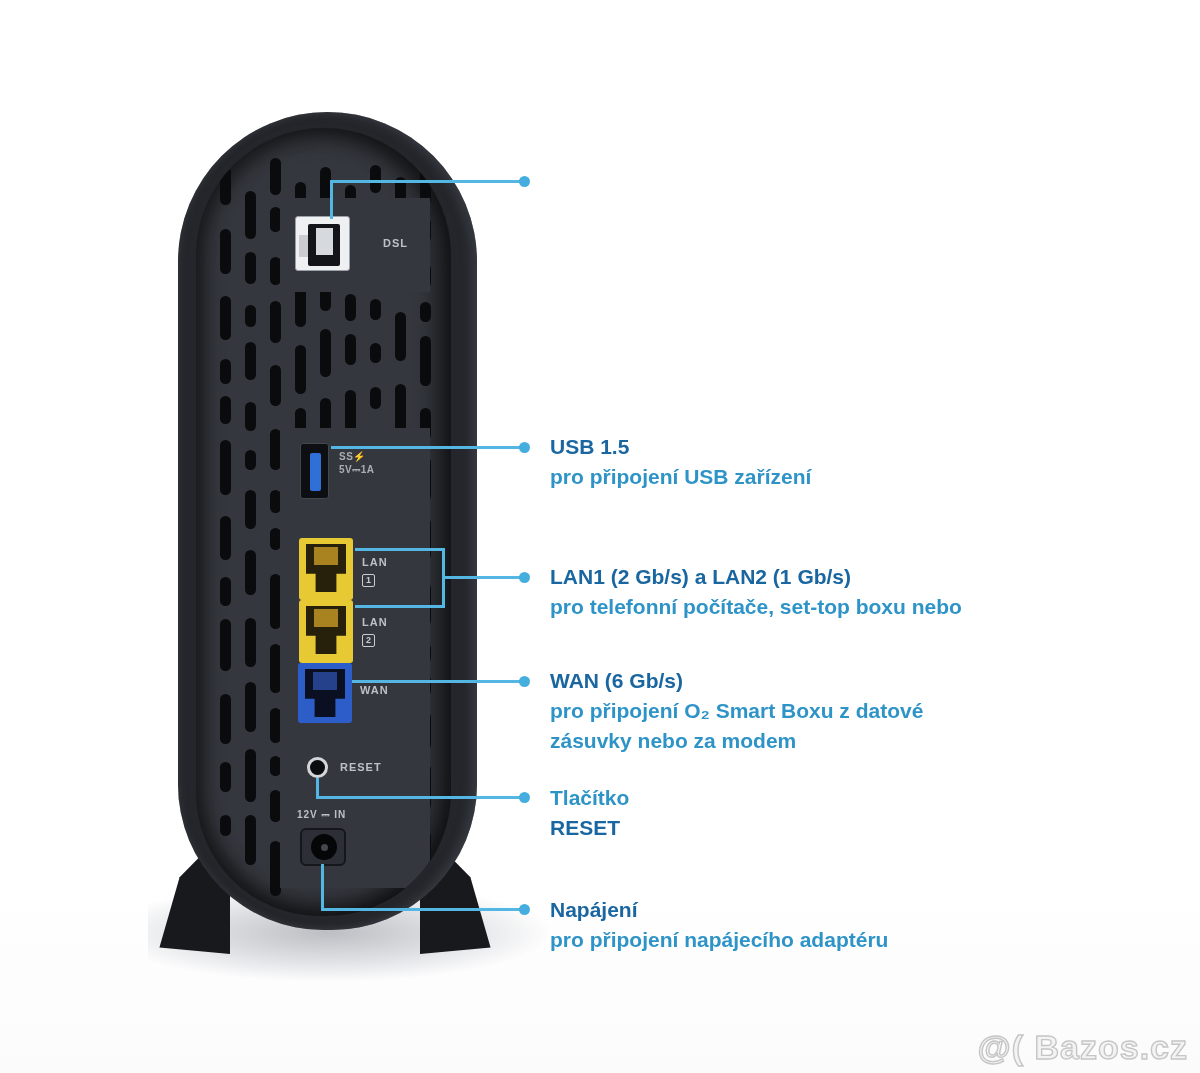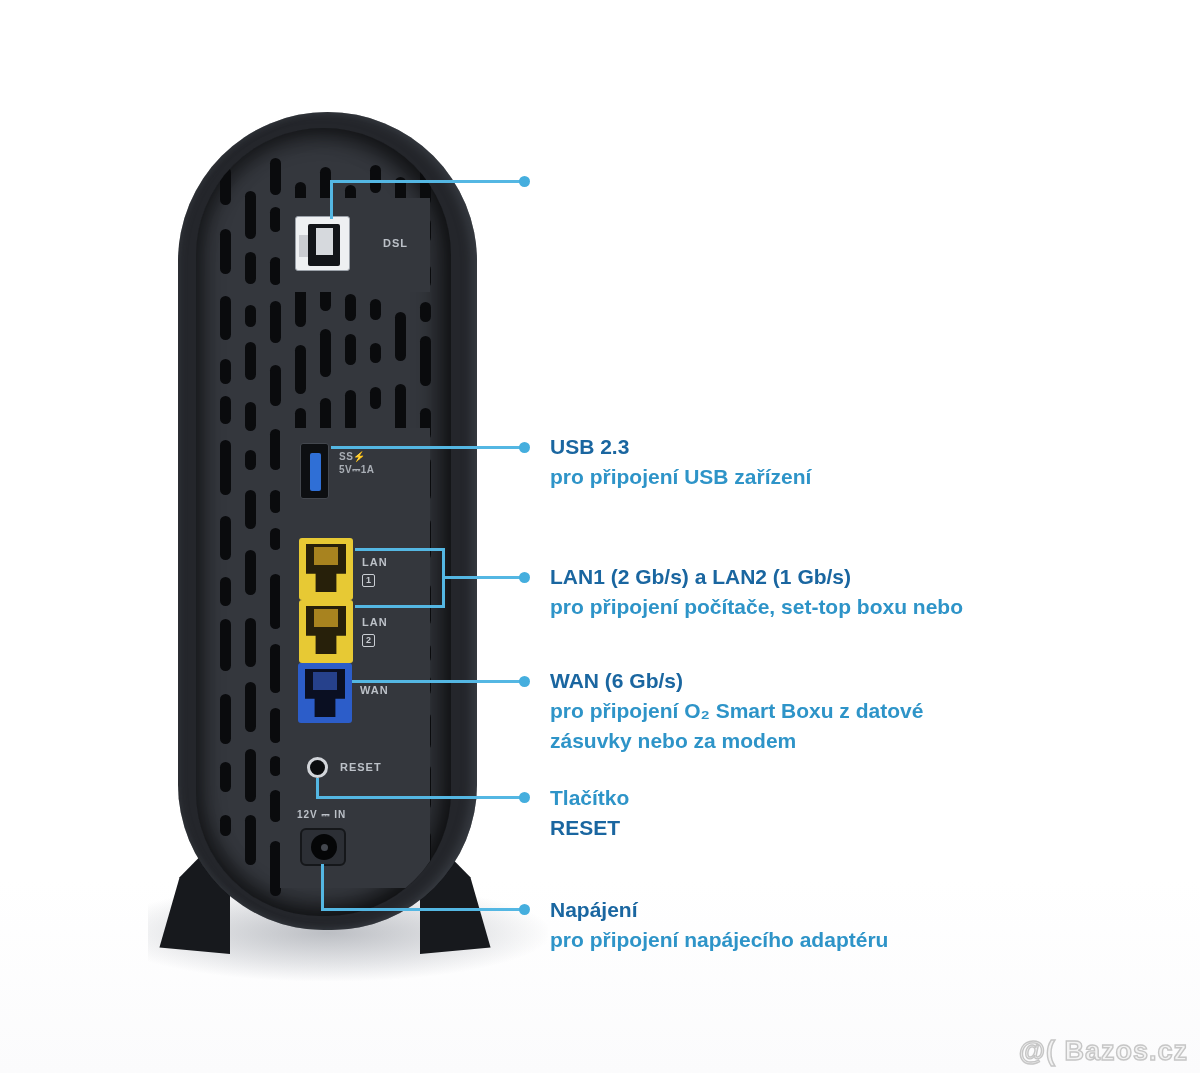--- a/index.html
+++ b/index.html
@@ -67,21 +67,21 @@
   .cl { position:absolute; background:#54b7e3; }
   .cl-dot { position:absolute; width:11px; height:11px; border-radius:50%; background:#45aede; }
   
   .annotations { position:absolute; inset:0; z-index:5; }
   .ann { position:absolute; left:550px; font-size:21px; line-height:30px; }
   .ann .t { color:#1a66a0; font-weight:bold; }
   .ann .b { color:#2e94c8; font-weight:600; }
   
   .watermark {
     position:absolute; right:12px; bottom:6px; z-index:6;
-    font-size:27px; font-weight:bold; letter-spacing:1px;
+    font-size:34px; font-weight:bold; letter-spacing:1px;
     color:#f3f3f3; -webkit-text-stroke:1.4px #c6c6c6;
   }
 </style>
 </head>
 <body>
 
 <div class="stage">
 
   <div class="ground-shadow"></div>
   <div class="foot left"></div>
@@ -282,26 +282,26 @@
 
     <div class="cl" style="left:321px; top:864px; width:3px;  height:47px;"></div>
     <div class="cl" style="left:321px; top:908px; width:203px; height:3px;"></div>
     <div class="cl-dot" style="left:519px; top:904px;"></div>
   </div>
 
   <div class="annotations">
     <div class="ann" style="top:166px;">
     </div>
     <div class="ann" style="top:432px;">
-      <div class="t">USB 2.3</div>
+      <div class="t">USB 1.5</div>
       <div class="b">pro připojení USB zařízení</div>
     </div>
     <div class="ann" style="top:562px;">
       <div class="t">LAN1 (2 Gb/s) a LAN2 (1 Gb/s)</div>
-      <div class="b">pro připojení počítače, set-top boxu nebo</div>
+      <div class="b">pro telefonní počítače, set-top boxu nebo</div>
     </div>
     <div class="ann" style="top:666px;">
       <div class="t">WAN (6 Gb/s)</div>
       <div class="b">pro připojení O₂ Smart Boxu z datové</div>
       <div class="b">zásuvky nebo za modem</div>
     </div>
     <div class="ann" style="top:783px;">
       <div class="b">Tlačítko</div>
       <div class="t">RESET</div>
     </div>

